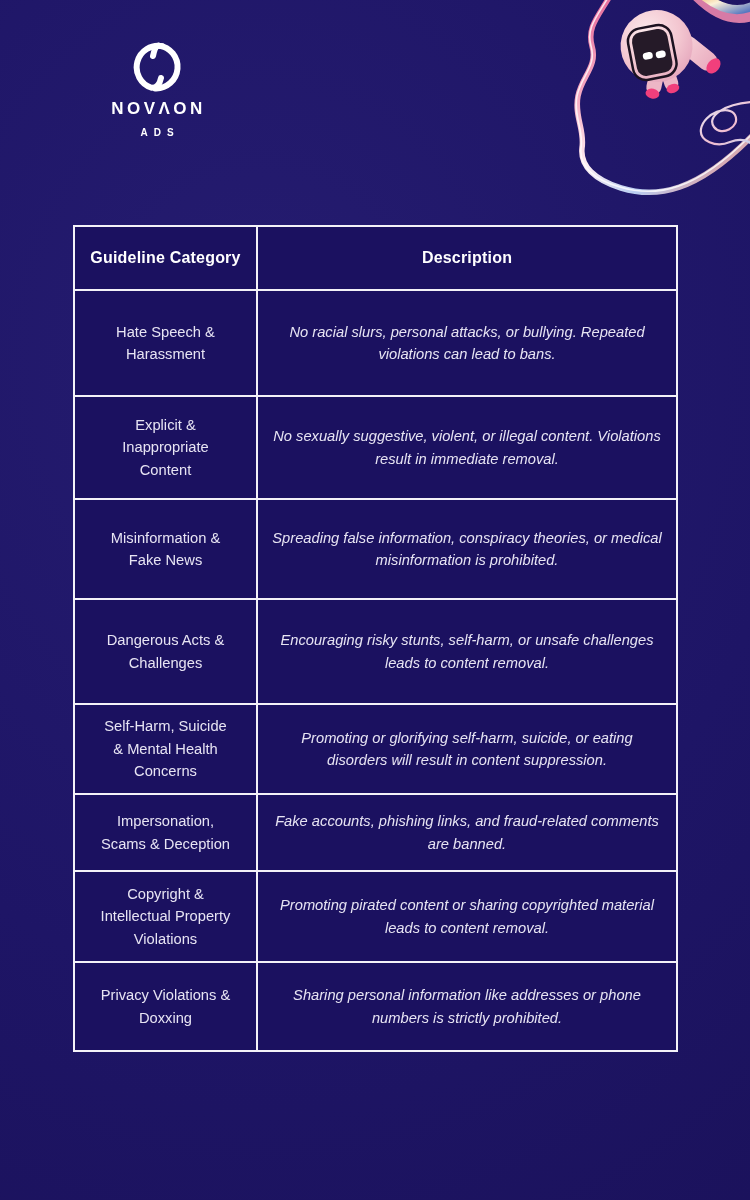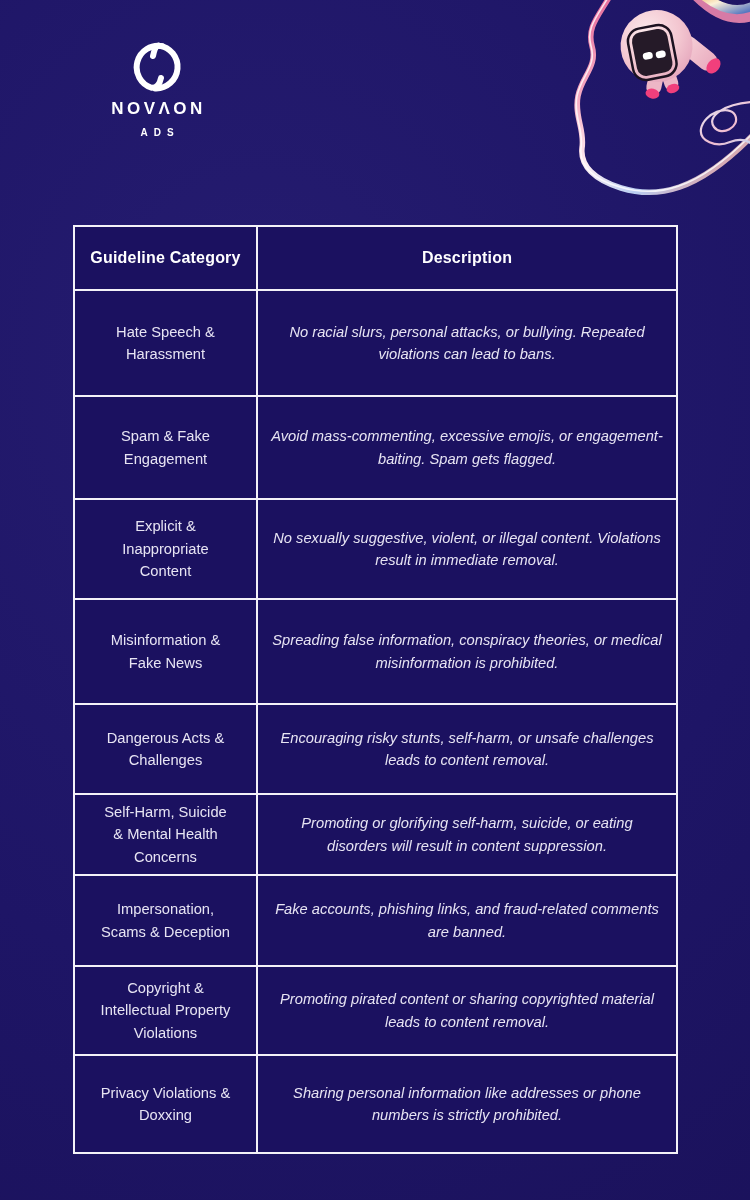--- a/index.html
+++ b/index.html
@@ -131,24 +131,20 @@
         <th>Guideline Category</th>
         <th>Description</th>
       </tr>
     </thead>
     <tbody>
   <tr>
     <td class="cat">Hate Speech &amp; Harassment</td>
     <td class="desc">No racial slurs, personal attacks, or bullying. Repeated violations can lead to bans.</td>
   </tr>
 
-  <tr>
-    <td class="cat">Spam &amp; Fake Engagement</td>
-    <td class="desc">Avoid mass-commenting, excessive emojis, or engagement-baiting. Spam gets flagged.</td>
-  </tr>
 
   <tr>
     <td class="cat">Explicit &amp; Inappropriate Content</td>
     <td class="desc">No sexually suggestive, violent, or illegal content. Violations result in immediate removal.</td>
   </tr>
 
   <tr>
     <td class="cat">Misinformation &amp; Fake News</td>
     <td class="desc">Spreading false information, conspiracy theories, or medical misinformation is prohibited.</td>
   </tr>

